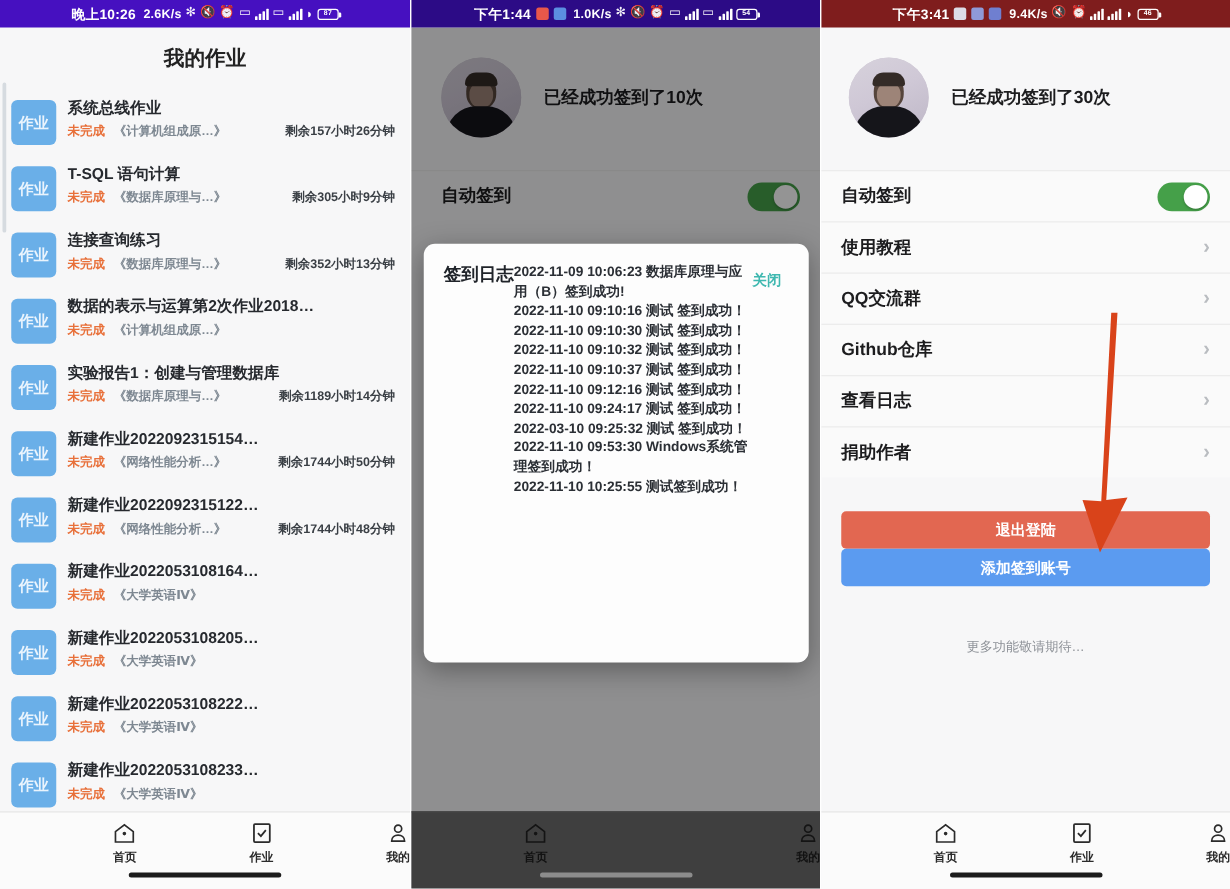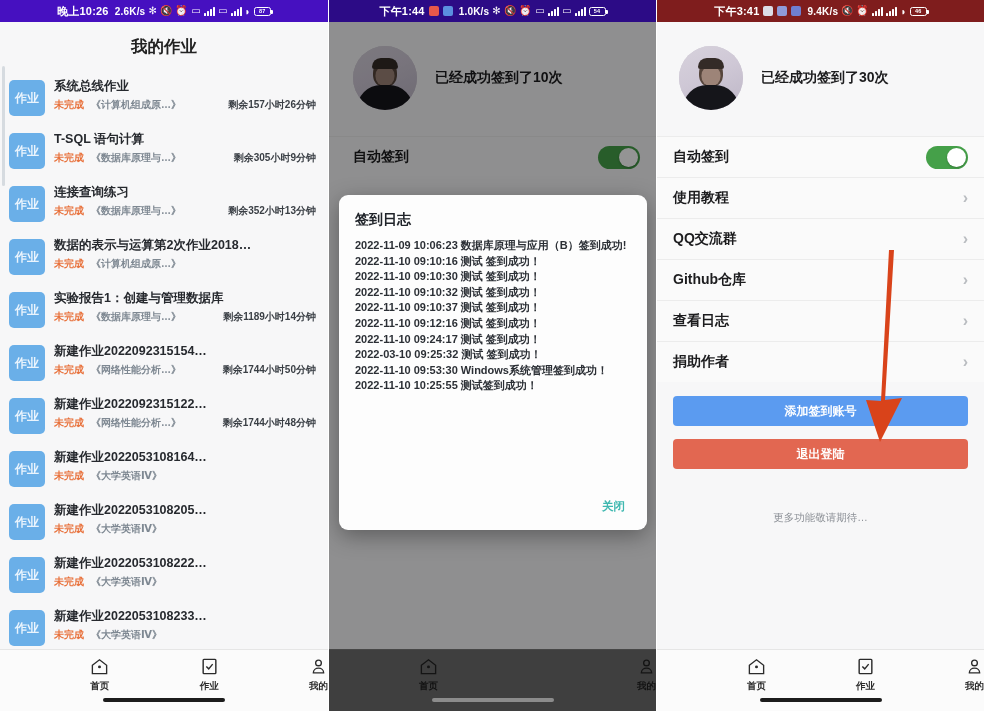--- a/index.html
+++ b/index.html
@@ -110,21 +110,21 @@
   
   .dim-overlay { position:absolute; inset:22px 0 0 0; background:rgba(0,0,0,.42);
                  z-index:3; pointer-events:none; }
   .p2 .profile, .p2 .row { background:transparent;padding-left:24px; }
   .p2 .content { background:#f7f7f8; }
 
   
   .dialog {
     position:absolute; z-index:6; left:10px; top:195px; width:308px;
     background:#fdfdfd; border-radius:9px; box-shadow:0 6px 22px rgba(0,0,0,.35);
-    padding:16px 16px 8px; min-height:335px; display:flex; flex-direction:column;
+    padding:16px 16px 8px; min-height:335px; display:flex; flex-direction:row;
   }
   .dlg-title { font-size:14px; font-weight:bold; color:#20242a; margin-bottom:9px; }
   .dlg-log { flex:1; }
   .dlg-line { font-size:11px; color:#2b2f35; font-weight:bold; line-height:1.42;
               word-break:break-word; }
   .dlg-actions { display:flex; justify-content:flex-end; padding:6px 6px 8px 0; }
   .dlg-close { font-size:11.5px; font-weight:bold; color:#3fb8b0; }
 
   
   .arrow { position:absolute; z-index:4; left:855px; top:250px; width:56px; height:192px; }
@@ -499,22 +499,22 @@
     <div class="row">
       <span class="row-label">查看日志</span>
       <span class="chev">›</span>
     </div>
     <div class="row">
       <span class="row-label">捐助作者</span>
       <span class="chev">›</span>
     </div>
 
     <div class="btn-wrap">
+      <div class="btn danger">退出登陆</div>
       <div class="btn primary">添加签到账号</div>
-      <div class="btn danger">退出登陆</div>
       <div class="more-note">更多功能敬请期待…</div>
     </div>
 
     <div class="navbar">
       <div class="nav-item">
         <span class="nav-ic">
           <svg width="19" height="19" viewBox="0 0 24 24" fill="none" stroke="currentColor" stroke-width="1.7">
             <path d="M3 10.5 12 3.5l9 7V21H3z"></path>
               <circle cx="12" cy="12.5" r="1" fill="currentColor"></circle>
           </svg>

